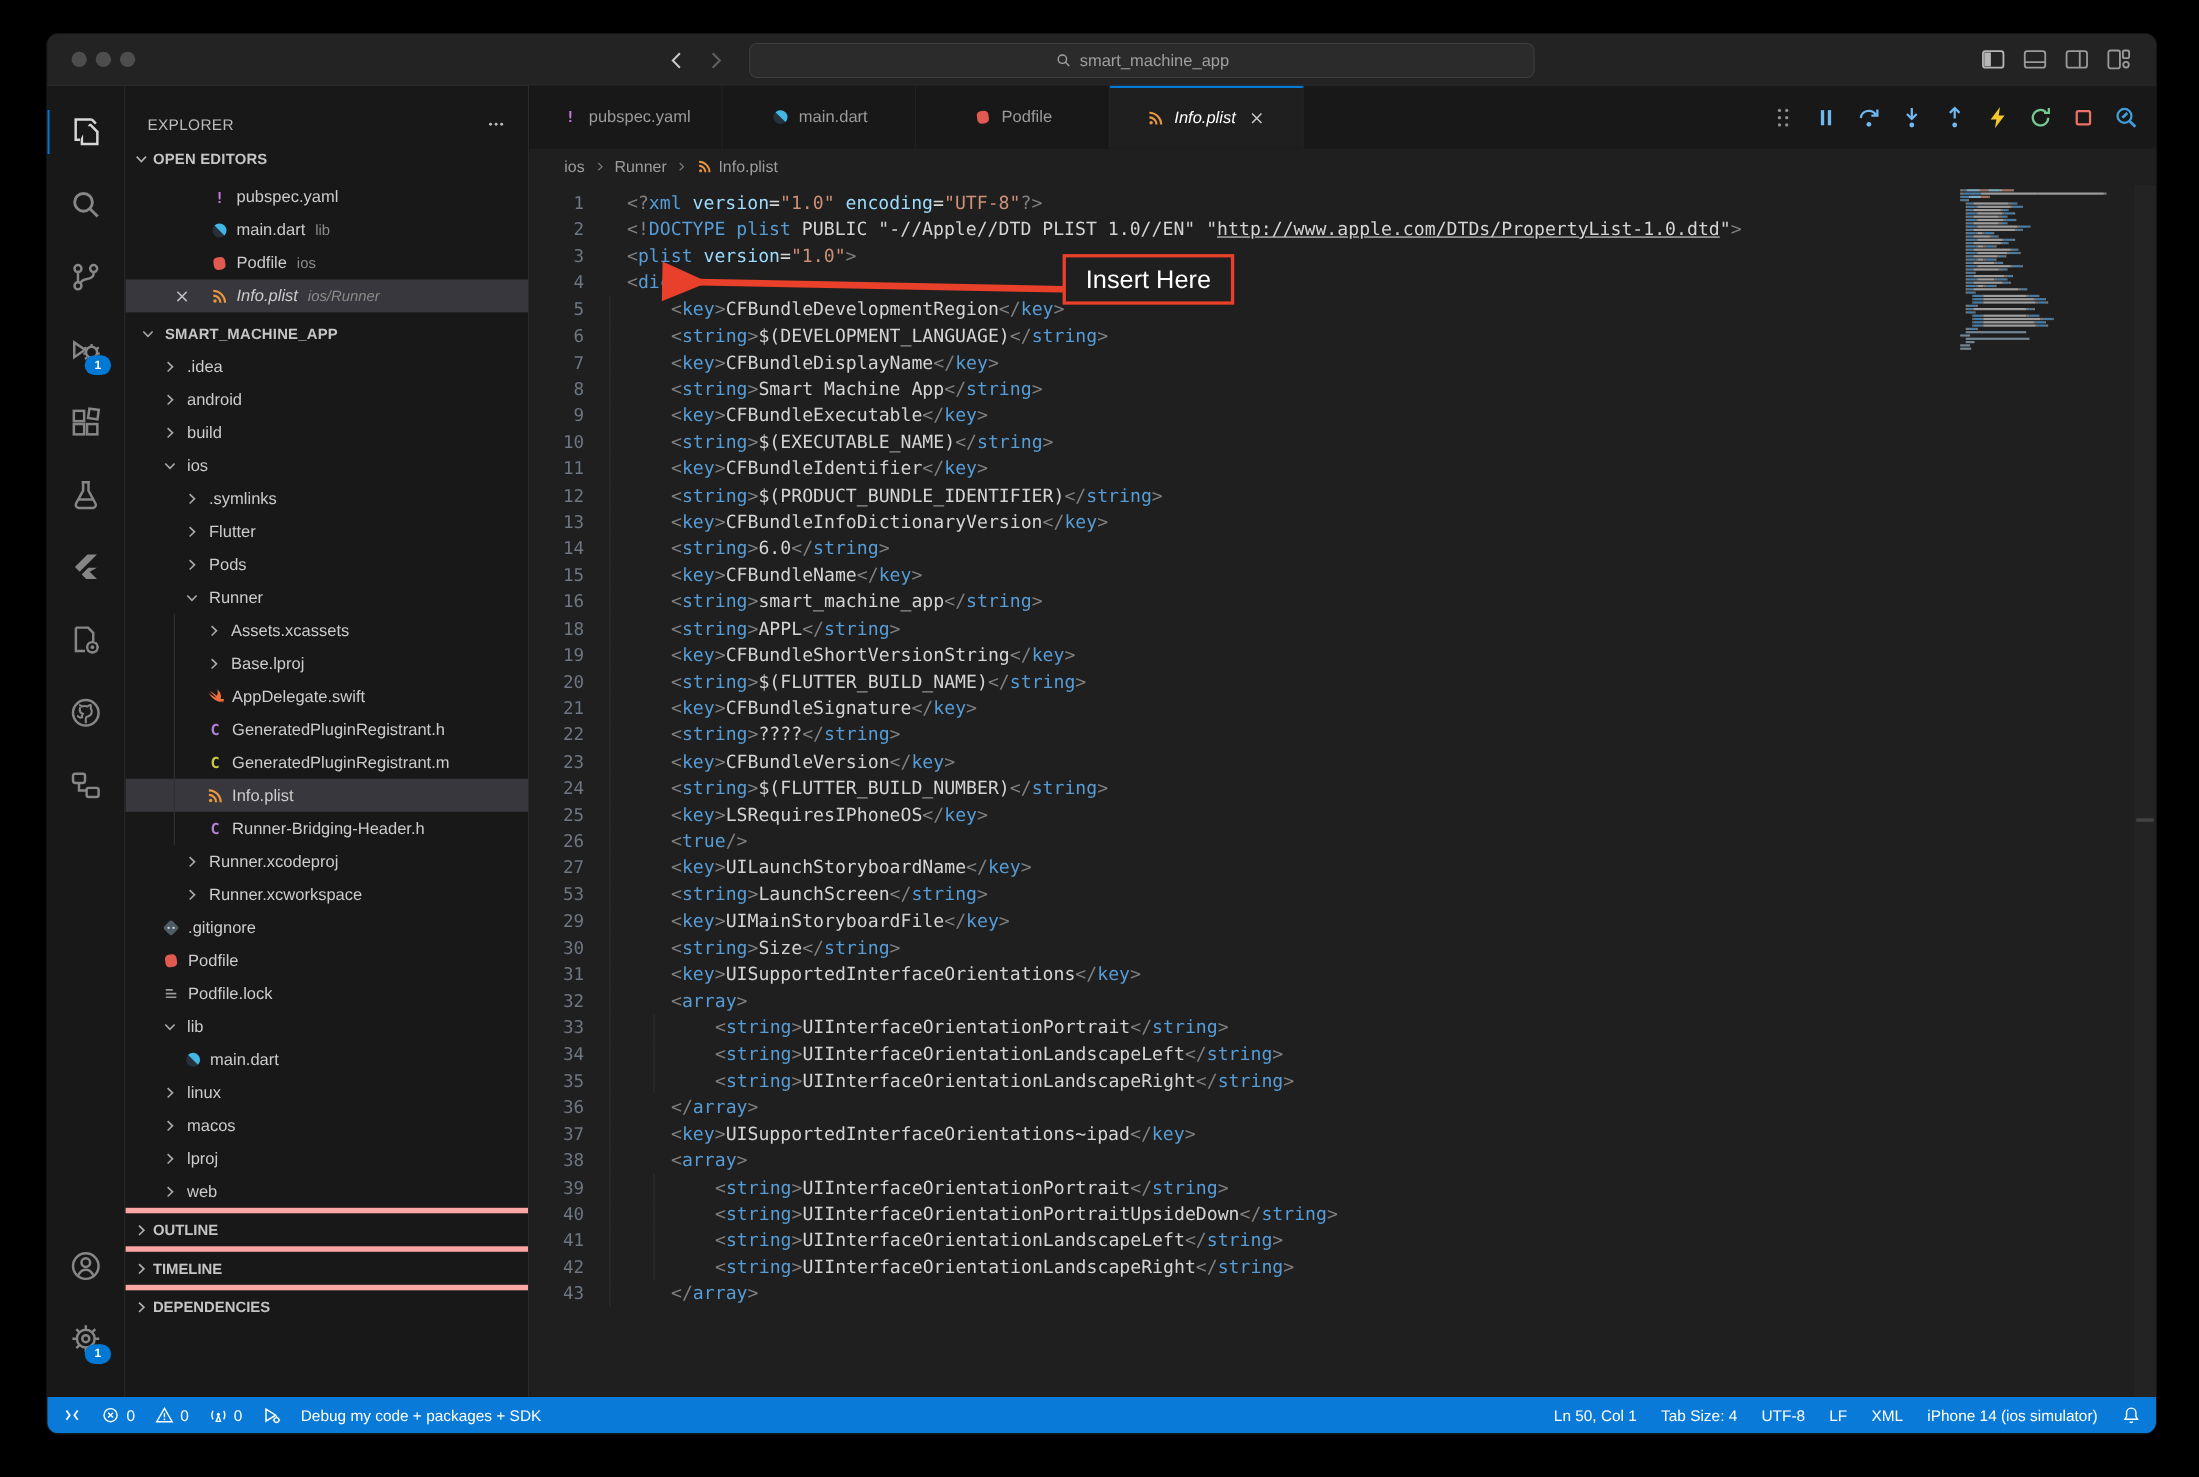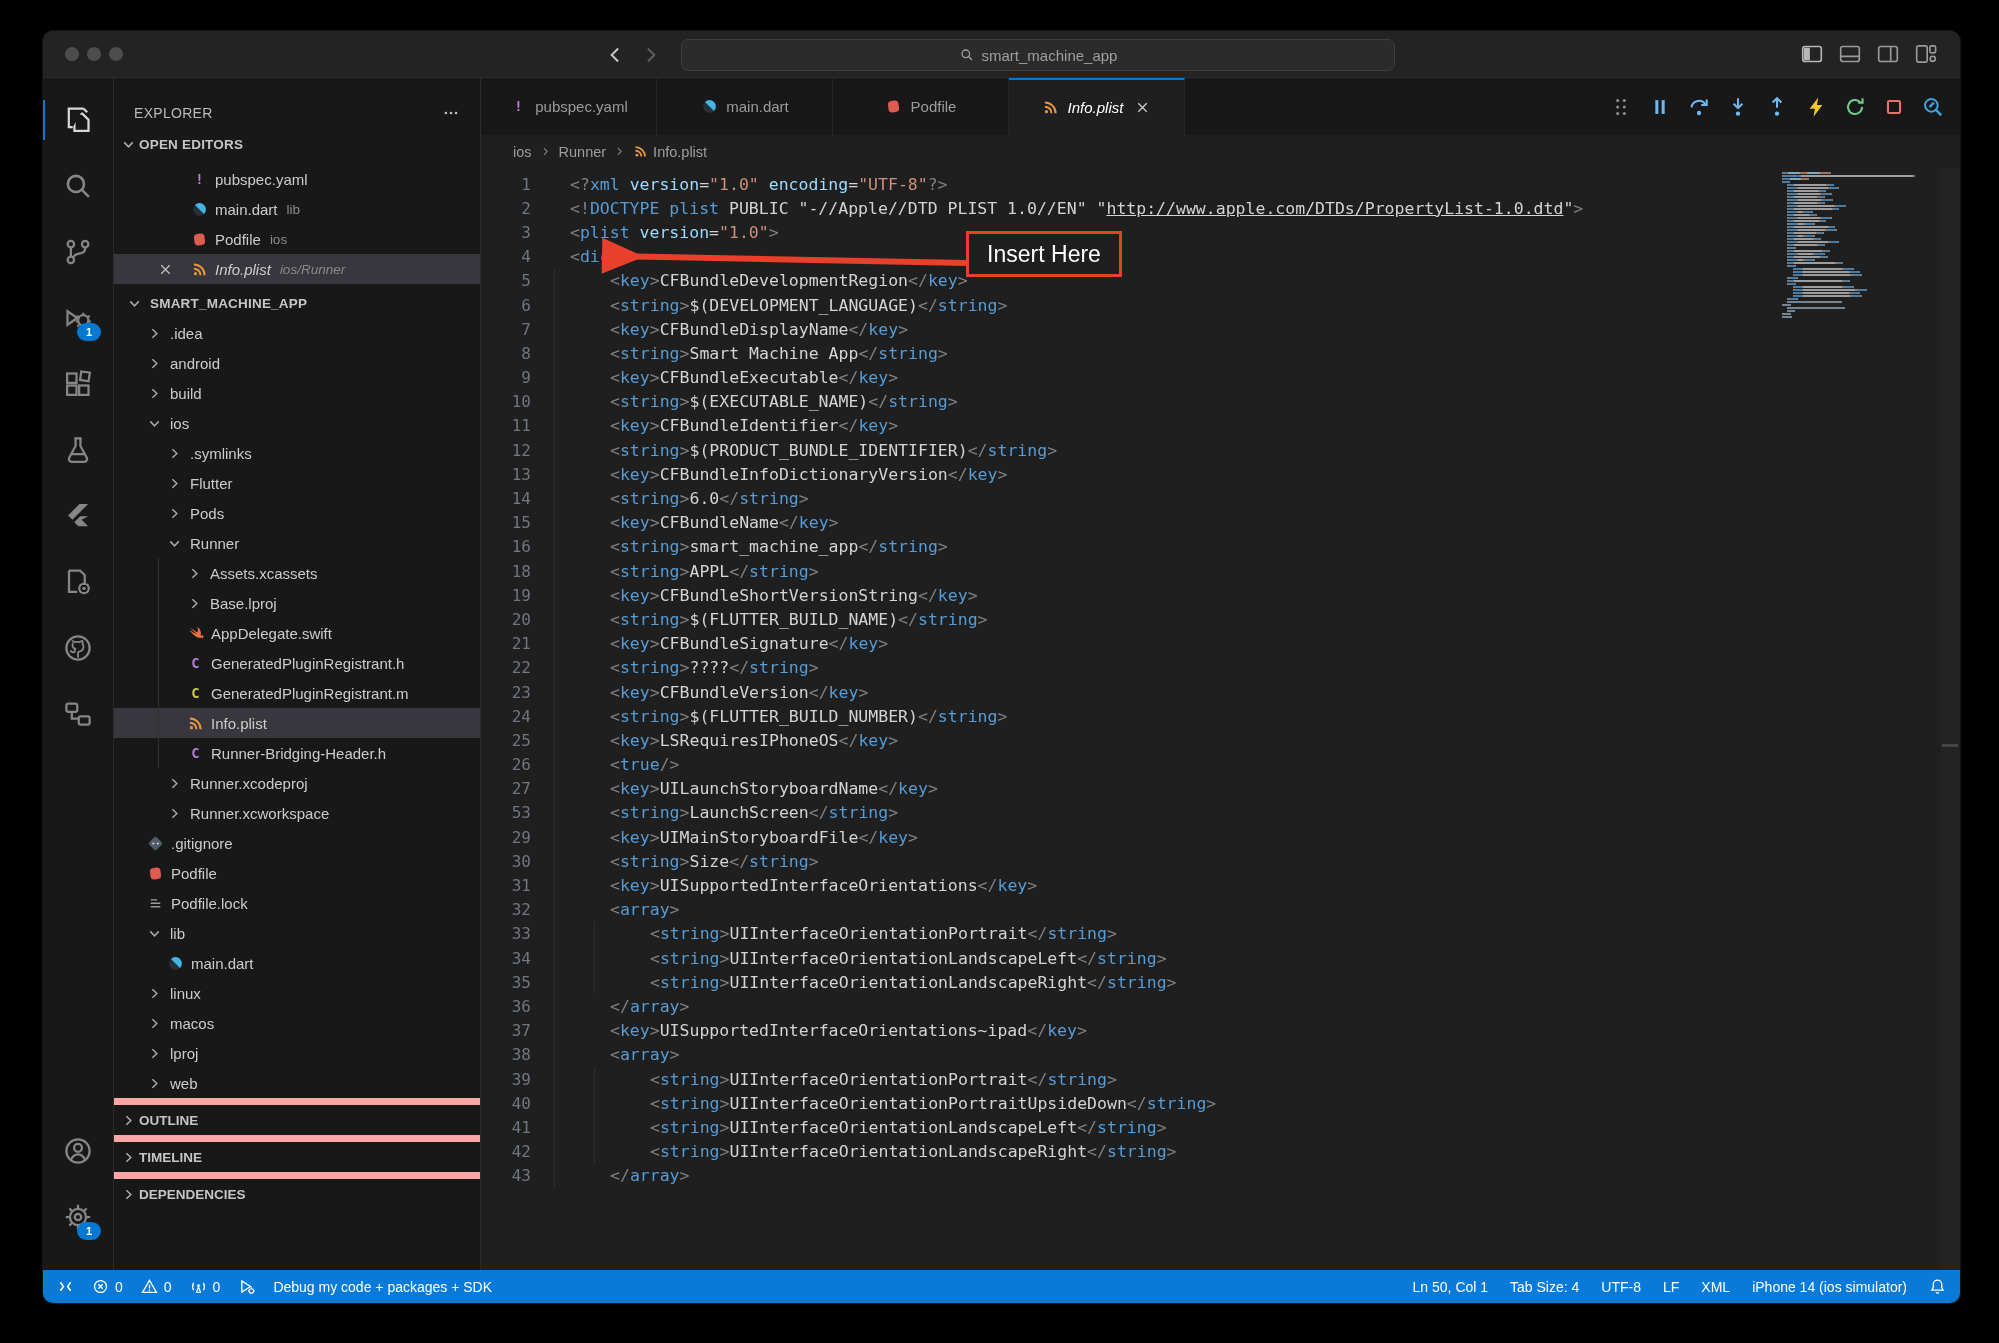--- a/index.html
+++ b/index.html
@@ -42,21 +42,21 @@
   .row{height:30px;display:flex;align-items:center;font-size:15px;color:#cccccc;cursor:pointer;
        position:relative;white-space:nowrap;}
   .row.selected{background:#37373d;}
   .row .lbl{margin-left:7px;}
   .row .lbl.italic{font-style:italic;}
   .row .suffix{margin-left:9px;color:#8b8b8b;font-size:13.5px;}
   .row .suffix.italic{font-style:italic;}
   .oe-close{position:absolute;left:42px;color:#c0c0c0;width:18px;height:18px;}
   .tree-rows{flex:none;}
   .guide3{position:absolute;left:44px;top:0;bottom:0;border-left:1px solid #313131;}
-  .panel-row{height:30px;border-top:7px solid #fca5a5;display:flex;align-items:center;font-weight:bold;
+  .panel-row{height:30px;border-top:5px solid #fca5a5;display:flex;align-items:center;font-weight:bold;
              font-size:13.5px;color:#c5c5c5;padding-left:6px;cursor:pointer;}
   .panel-row .ico{margin-right:2px;color:#b0b0b0;}
   .chev{color:#a8a8a8;flex:none;}
   .ficon{width:18px;height:18px;flex:none;display:inline-flex;align-items:center;justify-content:center;}
   
   .editor{flex:1;display:flex;flex-direction:column;min-width:0;background:#1f1f1f;}
   .tabbar{height:57px;background:#181818;display:flex;flex:none;position:relative;}
   .tab{width:176px;display:flex;align-items:center;justify-content:center;gap:8px;font-size:15px;
        color:#9b9b9b;border-right:1px solid #252525;box-sizing:border-box;cursor:pointer;background:#181818;position:relative;}
   .tab.active{background:#1f1f1f;color:#ffffff;border-top:2px solid #0078d4;}

